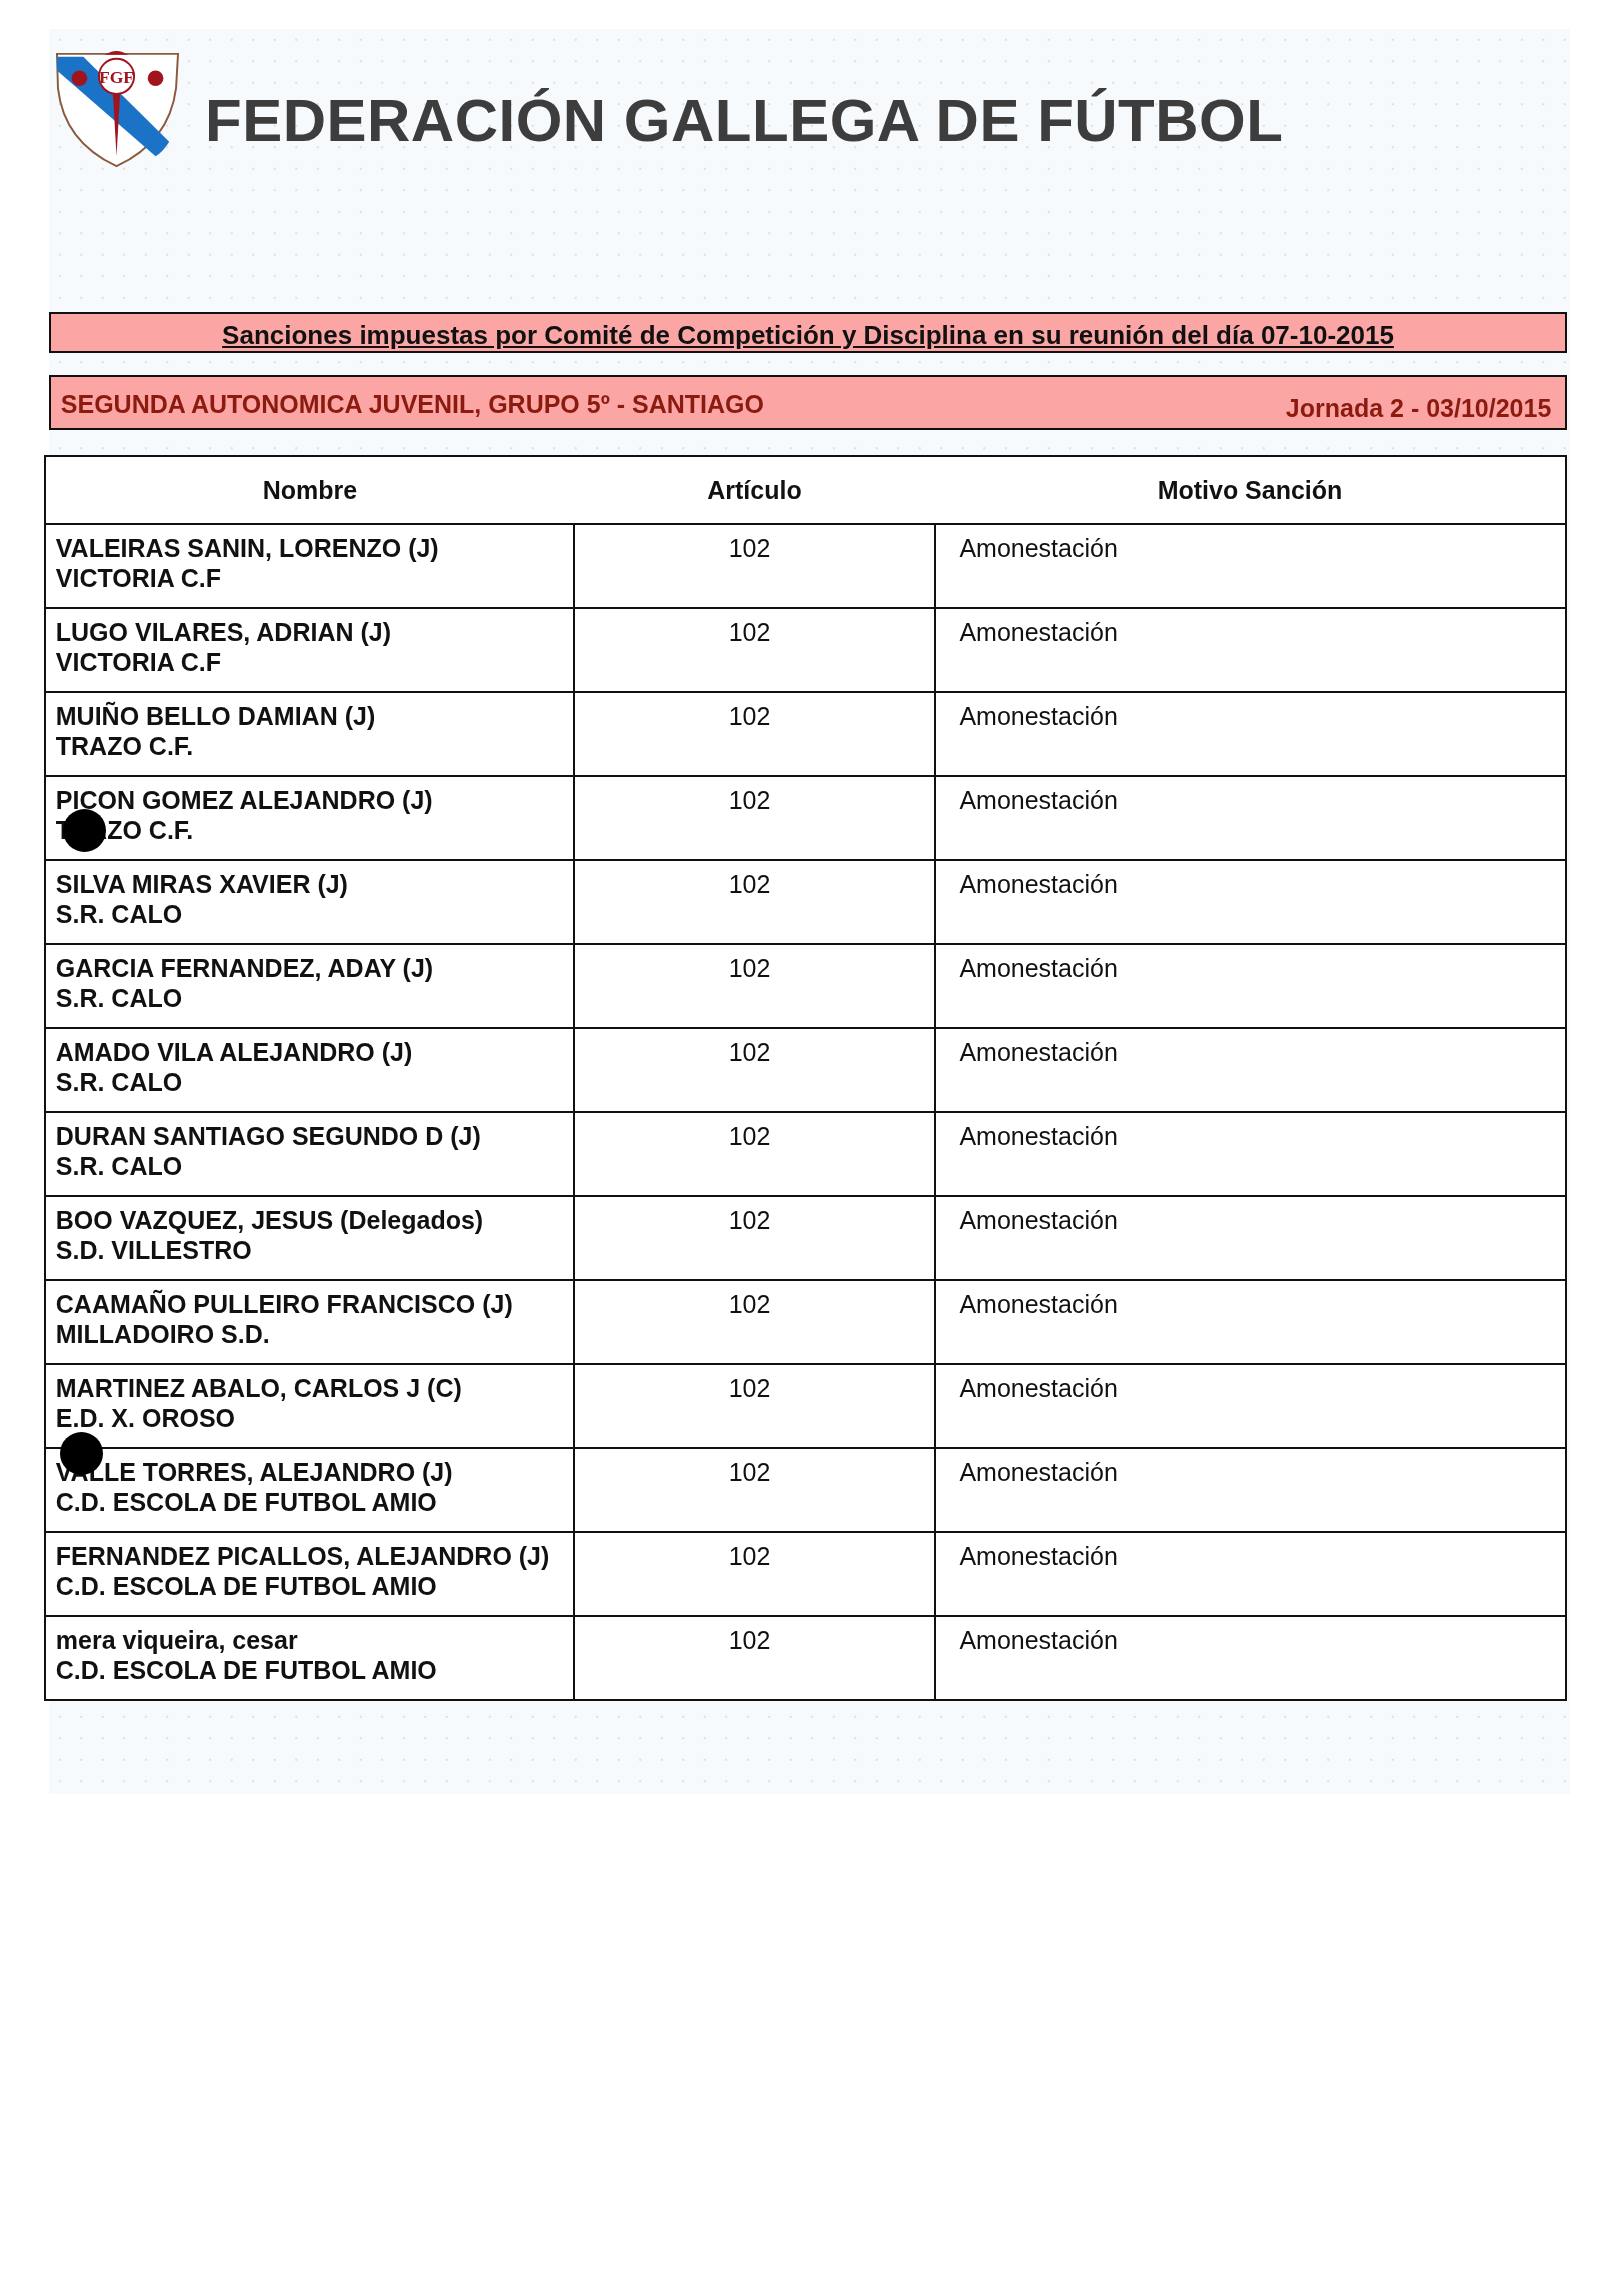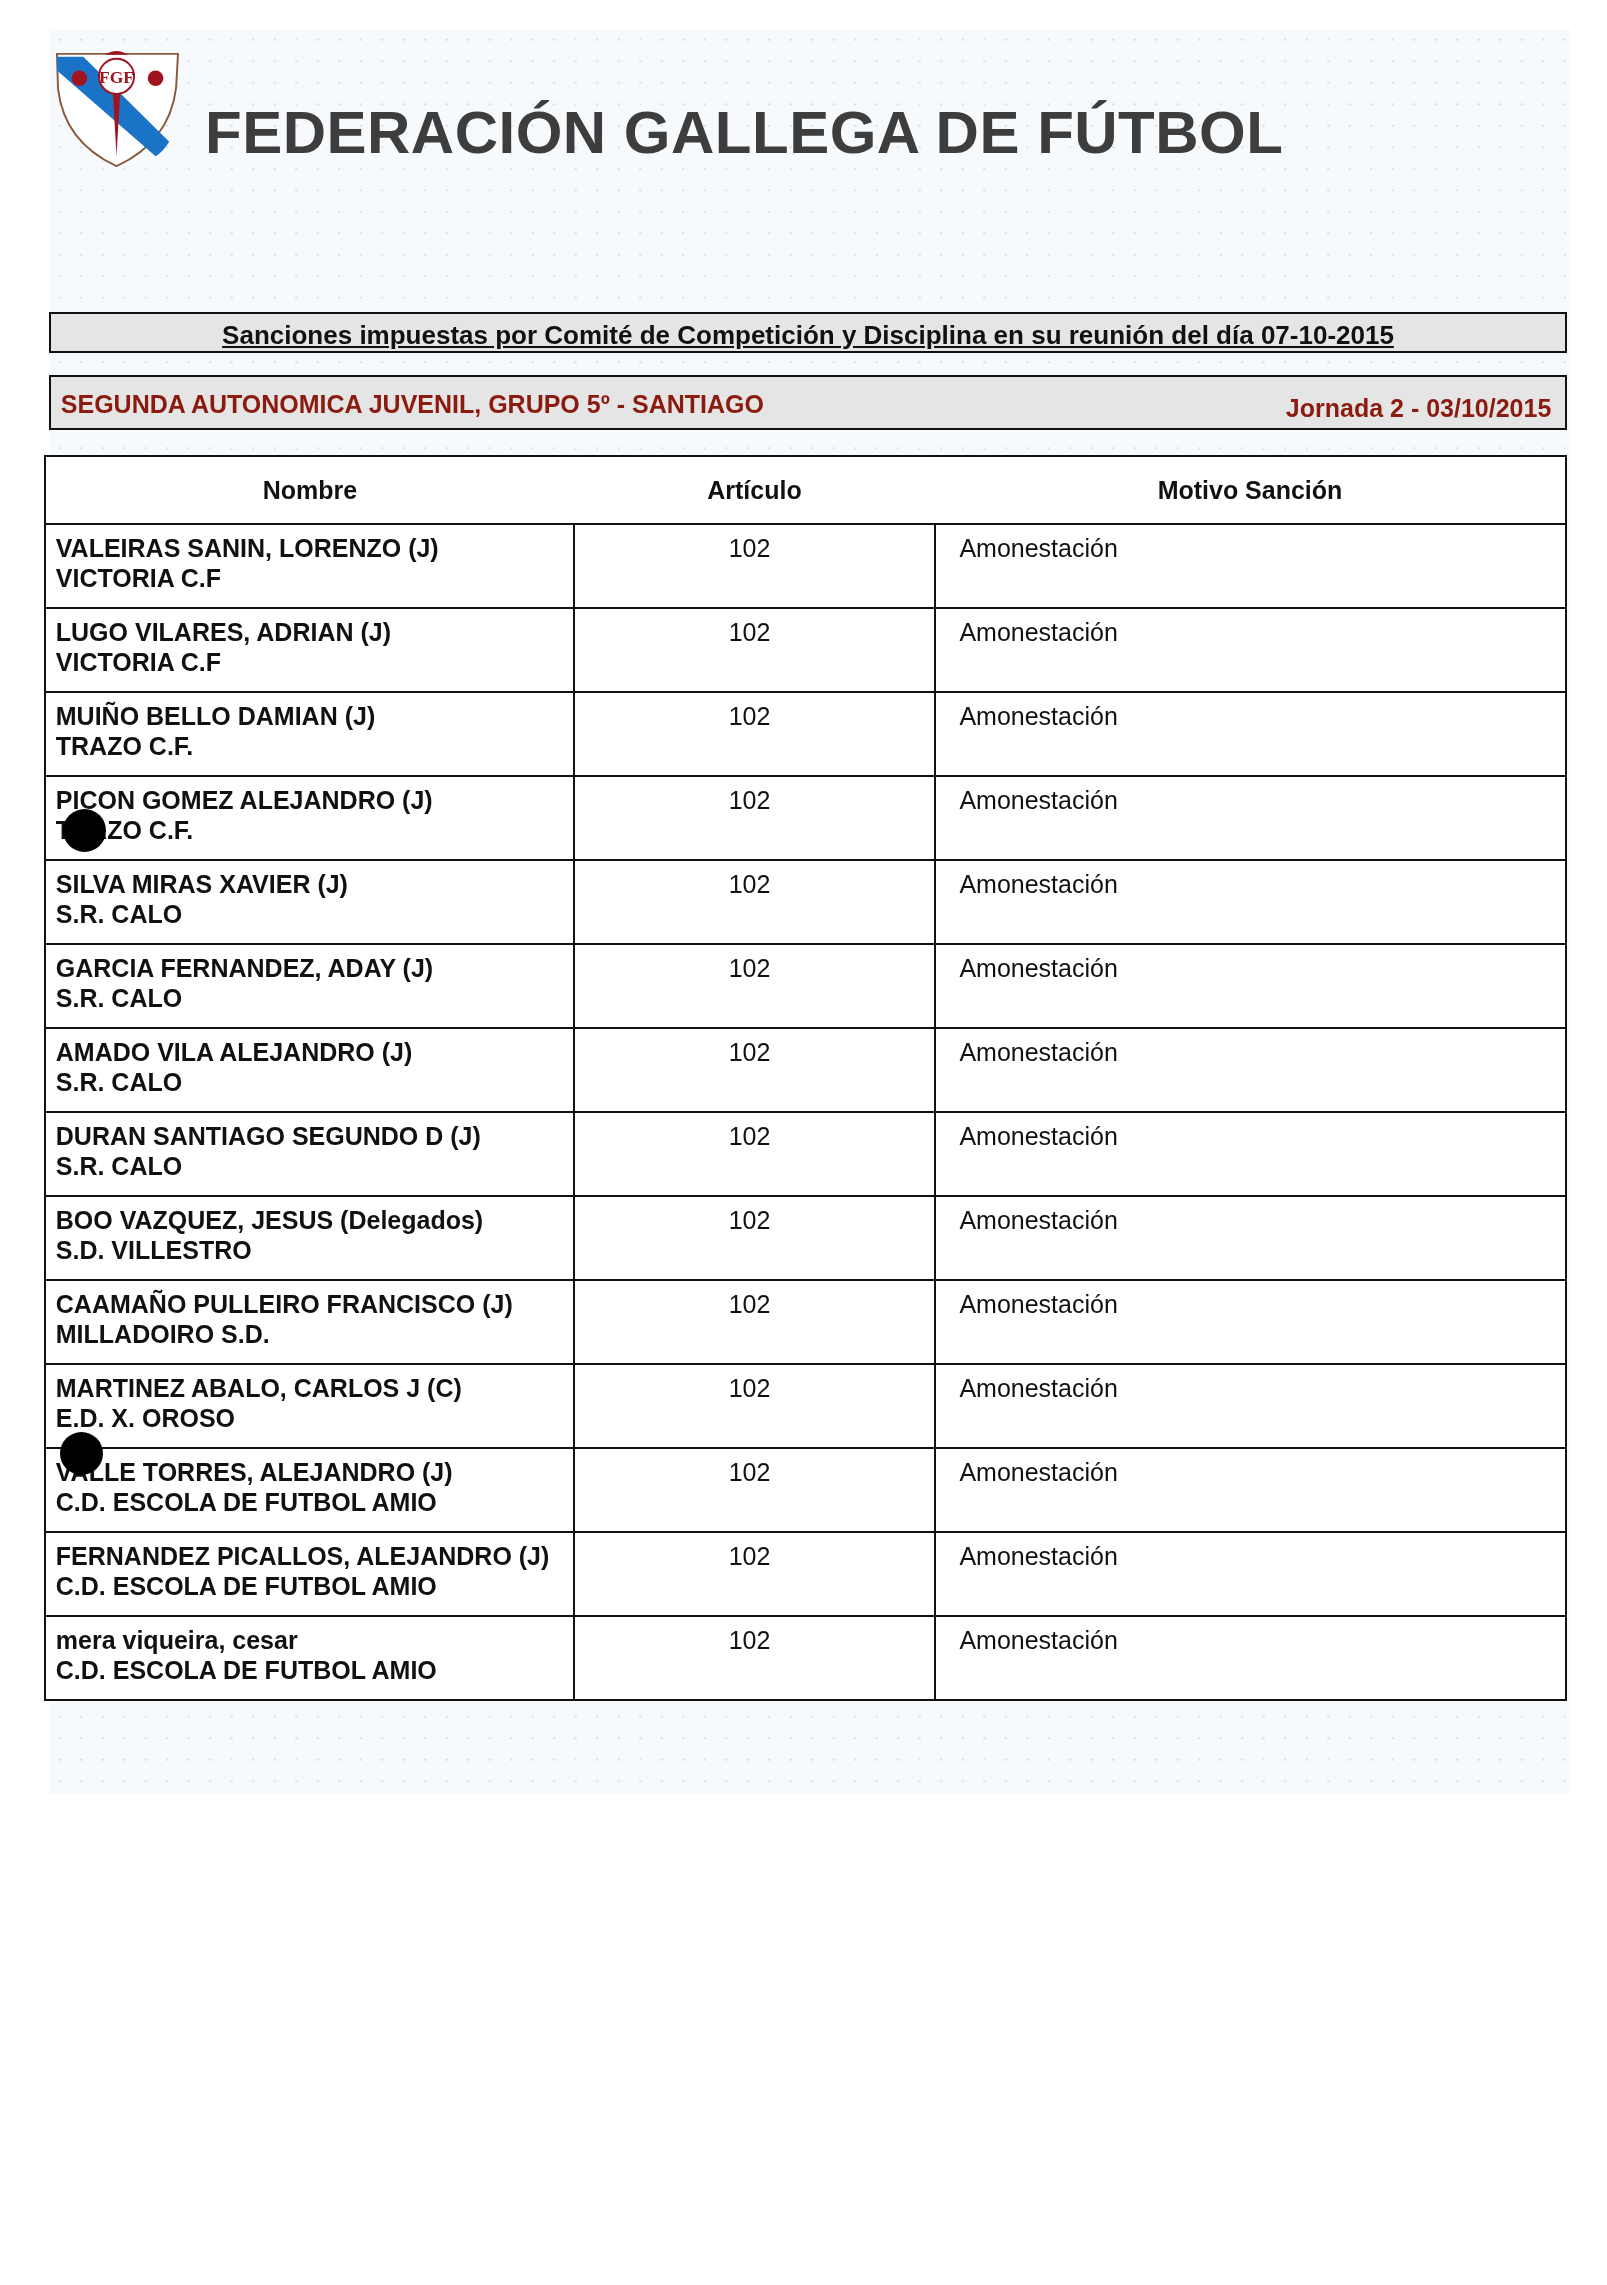--- a/index.html
+++ b/index.html
@@ -6,25 +6,25 @@
   html, body { width: 1607px; height: 2285px; background: #ffffff; overflow: hidden; }
   body { position: relative; font-family: "Liberation Sans", sans-serif; color: #111; }
   .band {
     position: absolute; left: 49px; top: 29px; width: 1521px; height: 1765px;
     background-color: #f7fafd;
     background-image: radial-gradient(#d8dde6 1px, transparent 1.2px);
     background-size: 21.5px 21.5px;
   }
   .logo { position: absolute; left: 54px; top: 49px; width: 127px; height: 122px; }
   .org-title {
-    position: absolute; left: 205px; top: 98px; font-size: 60px; font-weight: bold;
+    position: absolute; left: 205px; top: 86px; font-size: 60px; font-weight: bold;
     color: #3d3d3d; letter-spacing: 0.5px; white-space: nowrap;
   }
   .box {
-    position: absolute; border: 2.9px solid #111; background: #e5e5e5;
+    position: absolute; border: 2.9px solid #111; background: #fca5a5;
   }
   .sanctions-box { left: 49px; top: 312px; width: 1518px; height: 41px; }
   .sanctions-title {
     position: absolute; left: 0; right: 0; top: 5.9px; text-align: center;
     font-size: 26px; font-weight: bold; text-decoration: underline; color: #111;
   }
   .comp-box { left: 49px; top: 375px; width: 1518px; height: 55px; }
   .comp-name { position: absolute; left: 9.8px; top: 12.7px; font-size: 25px; font-weight: bold; color: #8b1a0f; }
   .round { position: absolute; right: 13.7px; top: 16.6px; font-size: 25px; font-weight: bold; color: #8b1a0f; }
   table.sanc {

